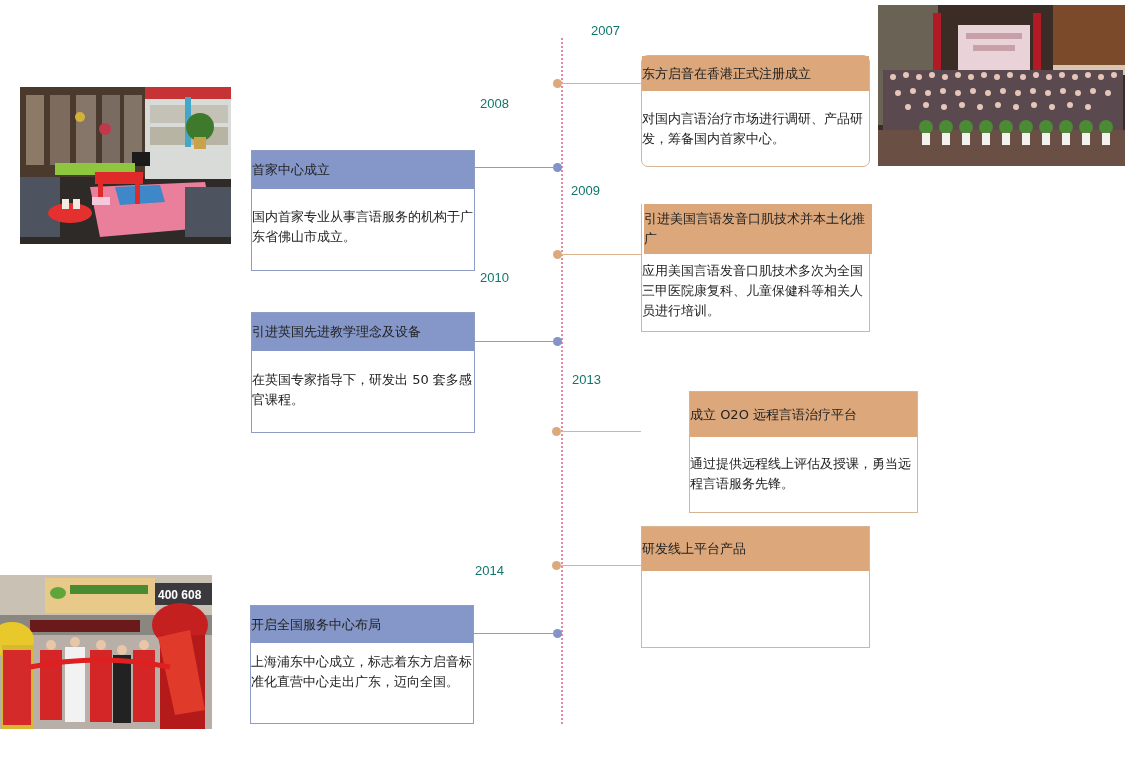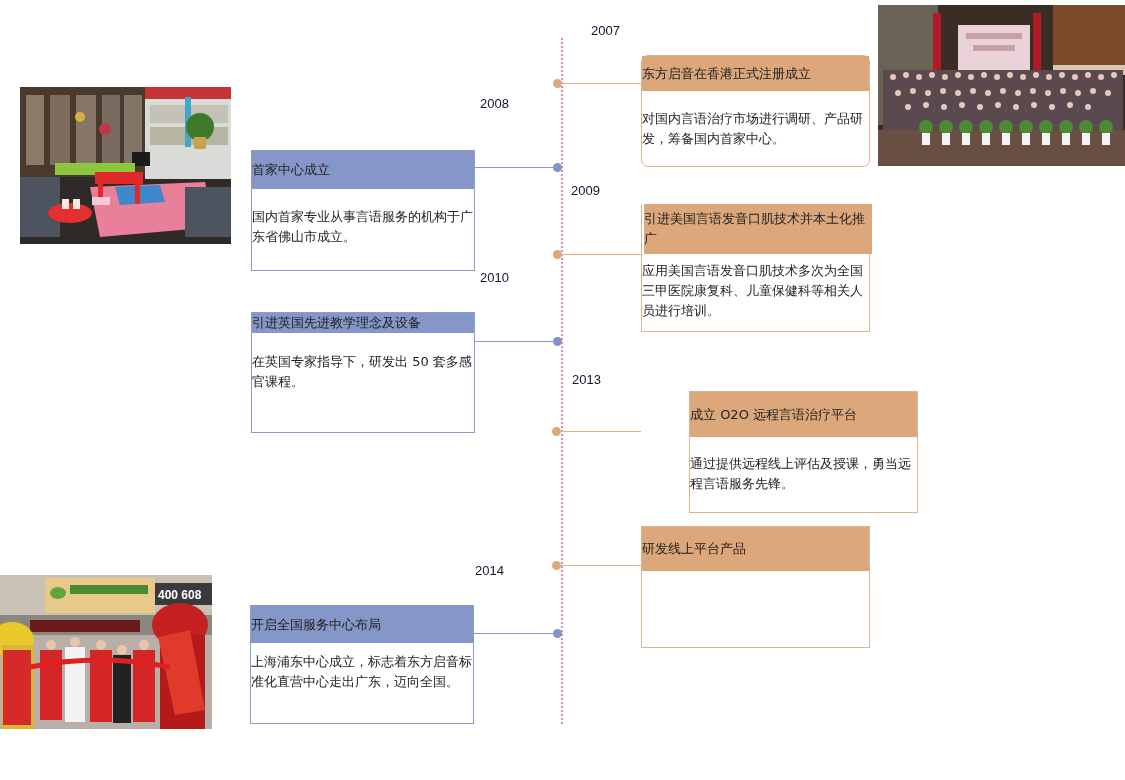--- a/index.html
+++ b/index.html
@@ -4,21 +4,21 @@
 <style>
   html, body { margin: 0; padding: 0; }
   body {
     width: 1125px; height: 780px; position: relative; overflow: hidden;
     background: #ffffff;
     font-family: "DejaVu Sans", "Liberation Sans", sans-serif;
     color: #222;
   }
   .year {
     position: absolute; font-family: "Liberation Sans", sans-serif;
-    font-size: 13px; color: #0f172a;
+    font-size: 13px; color: #0f766e;
   }
   .axis {
     position: absolute; left: 561px; top: 38px; width: 0; height: 686px;
     border-left: 2px dotted #e58aa6;
   }
   .dot {
     position: absolute; width: 9px; height: 9px; border-radius: 50%;
   }
   .dot.blue { background: #8193c9; }
   .dot.tan { background: #dca97d; }
@@ -93,21 +93,21 @@
 <div class="card tan" style="left:641px; top:526px; width:229px; height:122px;">
   <div class="hdr" style="height:44px;">研发线上平台产品</div>
 </div>
 
 <div class="card blue" style="left:251px; top:150px; width:224px; height:121px;">
   <div class="hdr" style="height:38px;">首家中心成立</div>
   <div class="body" style="padding-top:18px;">国内首家专业从事言语服务的机构于广东省佛山市成立。</div>
 </div>
 
 <div class="card blue" style="left:251px; top:312px; width:224px; height:121px;">
-  <div class="hdr" style="height:20px;">引进英国先进教学理念及设备</div>
+  <div class="hdr" style="height:38px;">引进英国先进教学理念及设备</div>
   <div class="body" style="padding-top:19px;">在英国专家指导下，研发出 50 套多感官课程。</div>
 </div>
 
 <div class="card blue" style="left:250px; top:605px; width:224px; height:119px;">
   <div class="hdr" style="height:37px;">开启全国服务中心布局</div>
   <div class="body" style="padding-top:9px;">上海浦东中心成立，标志着东方启音标准化直营中心走出广东，迈向全国。</div>
 </div>
 
 <div class="photo" style="left:20px; top:87px; width:211px; height:157px; background:#3a3430;">
   <svg width="211" height="157" viewBox="0 0 211 157">

